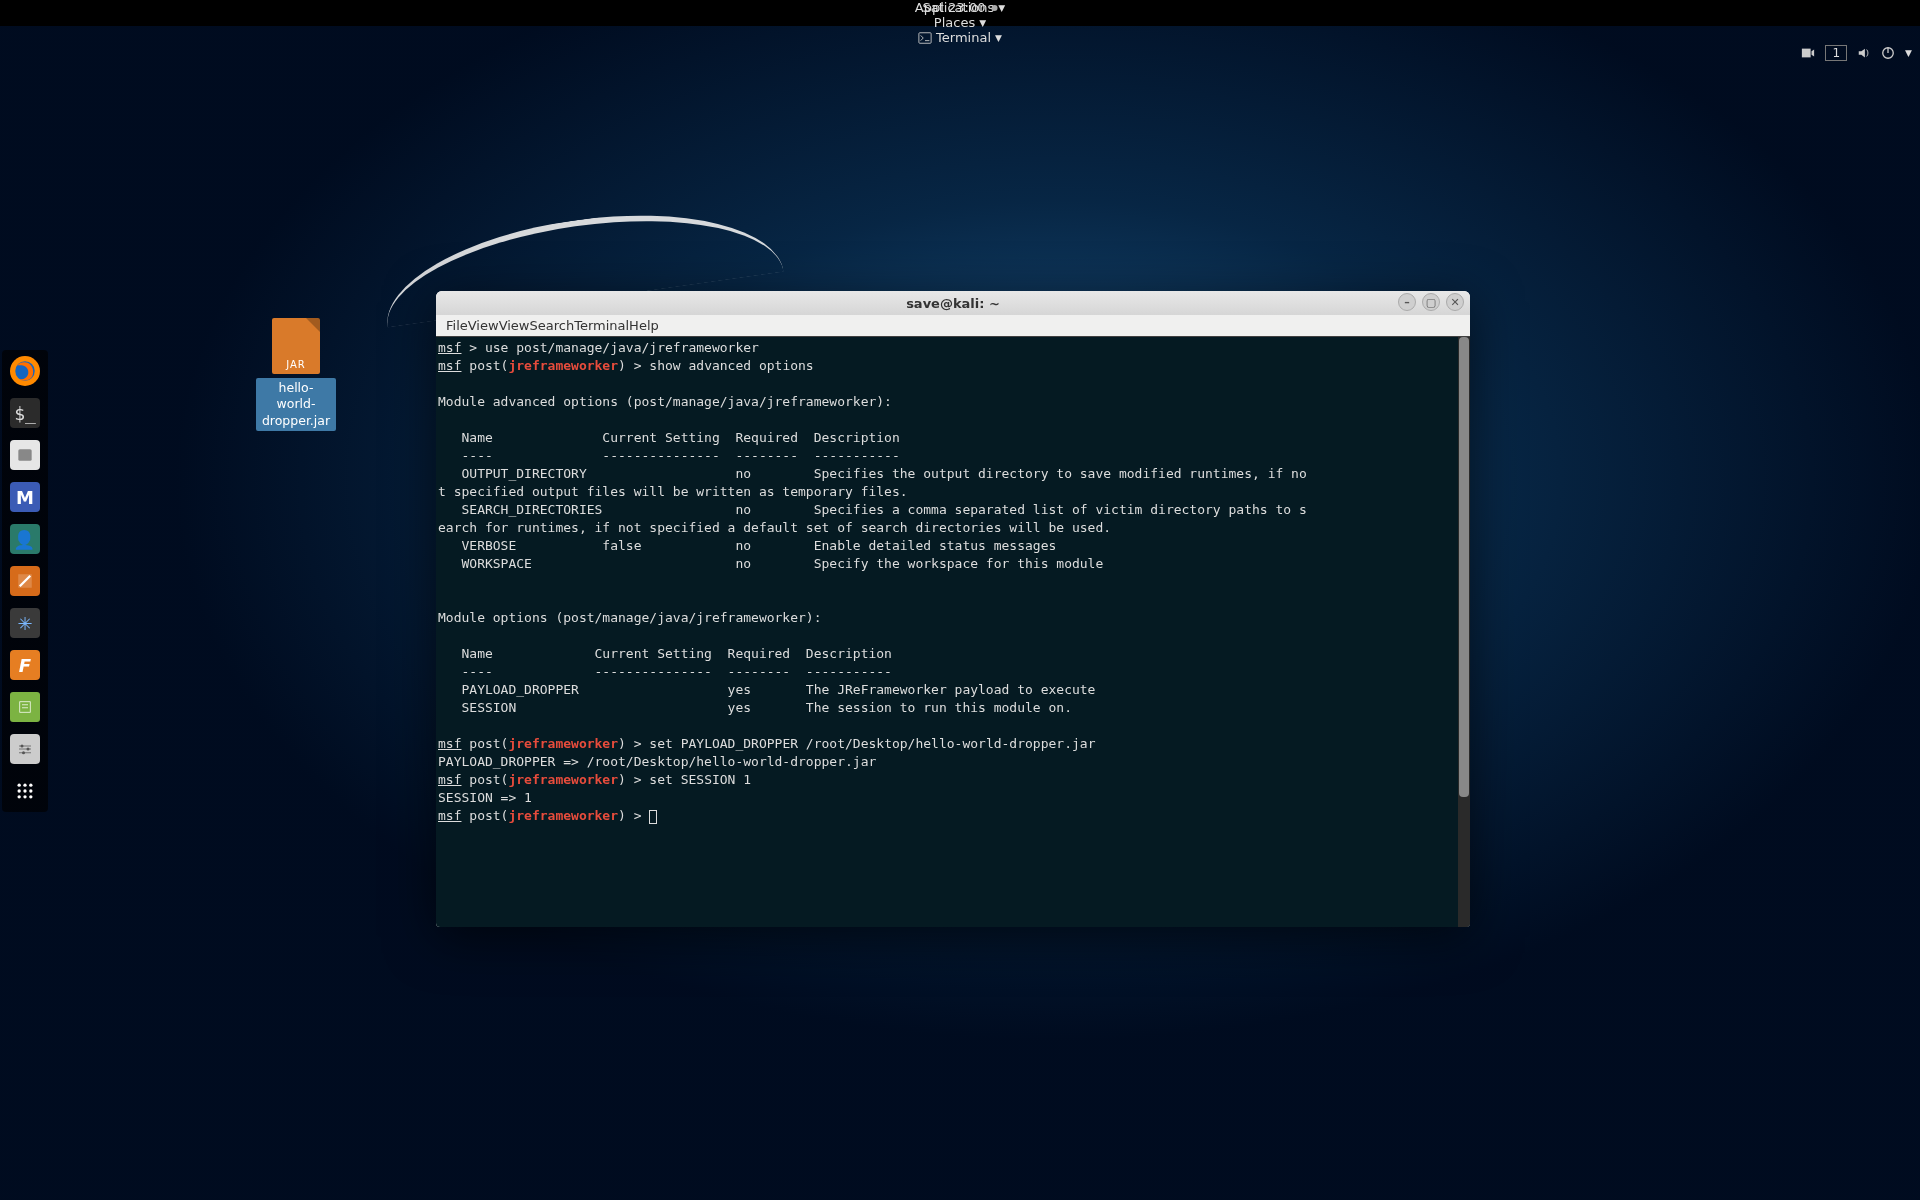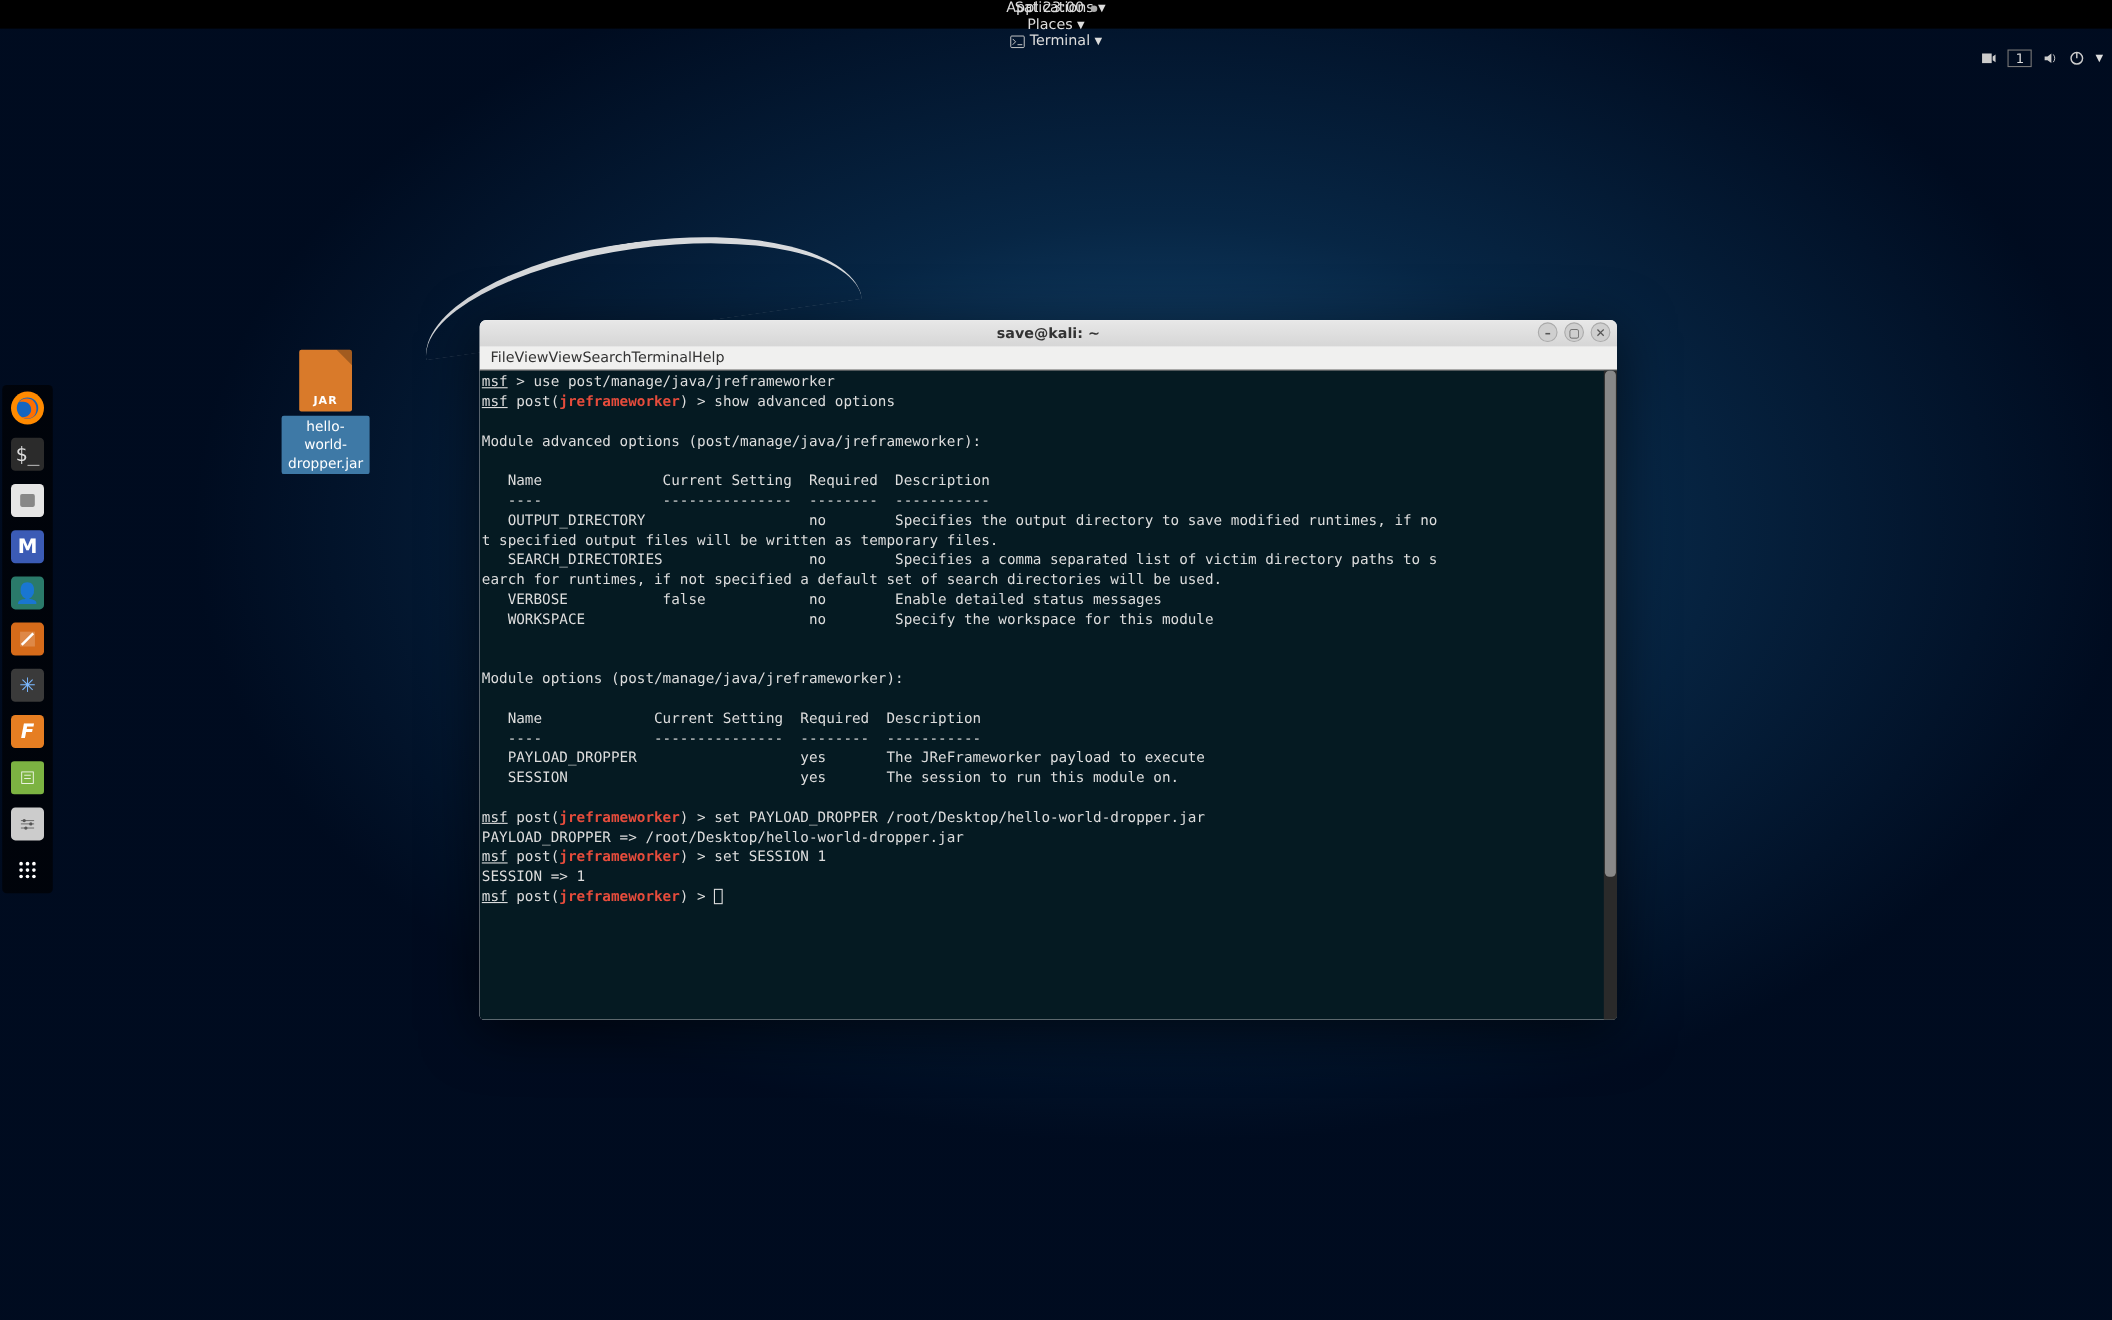--- a/index.html
+++ b/index.html
@@ -21,21 +21,21 @@
 .topbar .right { margin-left:auto; display:flex; align-items:center; gap:10px; }
 .topbar .right .ws { border:1px solid #777; padding:0 6px; font-size:12px; }
 .topbar svg { width:14px; height:14px; fill:#ccc; }
 
 .dock { position:absolute; left:2px; top:350px; width:46px; background:rgba(0,0,0,0.65); border-radius:4px; padding:6px 4px; display:flex; flex-direction:column; gap:12px; align-items:center; }
 .dock .di { width:30px; height:30px; border-radius:4px; display:flex; align-items:center; justify-content:center; font-size:18px; cursor:pointer; }
 
 .desktop-icon { position:absolute; left:256px; top:318px; width:80px; text-align:center; color:#fff; font-size:12.5px; }
 .desktop-icon .jico { width:48px; height:56px; margin:0 auto 4px; background:#d97a2a; position:relative; border-radius:2px; }
 .desktop-icon .jico::before { content:""; position:absolute; top:0; right:0; border-left:14px solid transparent; border-top:14px solid rgba(0,0,0,.25);}
-.desktop-icon .jico .tag { position:absolute; bottom:4px; left:0; right:0; font-size:10px; font-weight:bold; color:#fff; letter-spacing:1px;}
+.desktop-icon .jico .tag { position:absolute; bottom:4px; left:0; right:0; font-size:10px; font-weight:normal; color:#fff; letter-spacing:1px;}
 .desktop-icon .label { background:#3e79a6; padding:2px 4px; border-radius:2px; line-height:1.3; display:inline-block;}
 
 .window { position:absolute; left:436px; top:291px; width:1034px; height:636px; background:#fff; border-radius:6px 6px 4px 4px; box-shadow:0 10px 50px rgba(0,0,0,.6); overflow:hidden; }
 .titlebar { height:24px; background:linear-gradient(#e8e8e8,#d6d6d6); display:flex; align-items:center; justify-content:center; color:#333; font-size:13px; font-weight:bold; position:relative;}
 .titlebar .wctrls { position:absolute; right:6px; top:2px; display:flex; gap:6px;}
 .wbtn { width:18px; height:18px; border-radius:50%; background:#cfcfcf; border:1px solid #aaa; display:flex; align-items:center; justify-content:center; font-size:11px; color:#555; cursor:pointer;}
 .menubar { height:22px; background:#f0f0ef; display:flex; align-items:center; padding:0 10px; font-size:13px; color:#333; border-bottom:1px solid #404040;}
 .menubar span{cursor:pointer;}
 .termarea { position:absolute; top:46px; left:0; right:0; bottom:0; background:#051a22; color:#ddd; font-family:"DejaVu Sans Mono","Liberation Mono",monospace; font-size:13px; line-height:18px; padding:2px 0 2px 2px; overflow:hidden;}
 .termarea pre { white-space:pre; }

